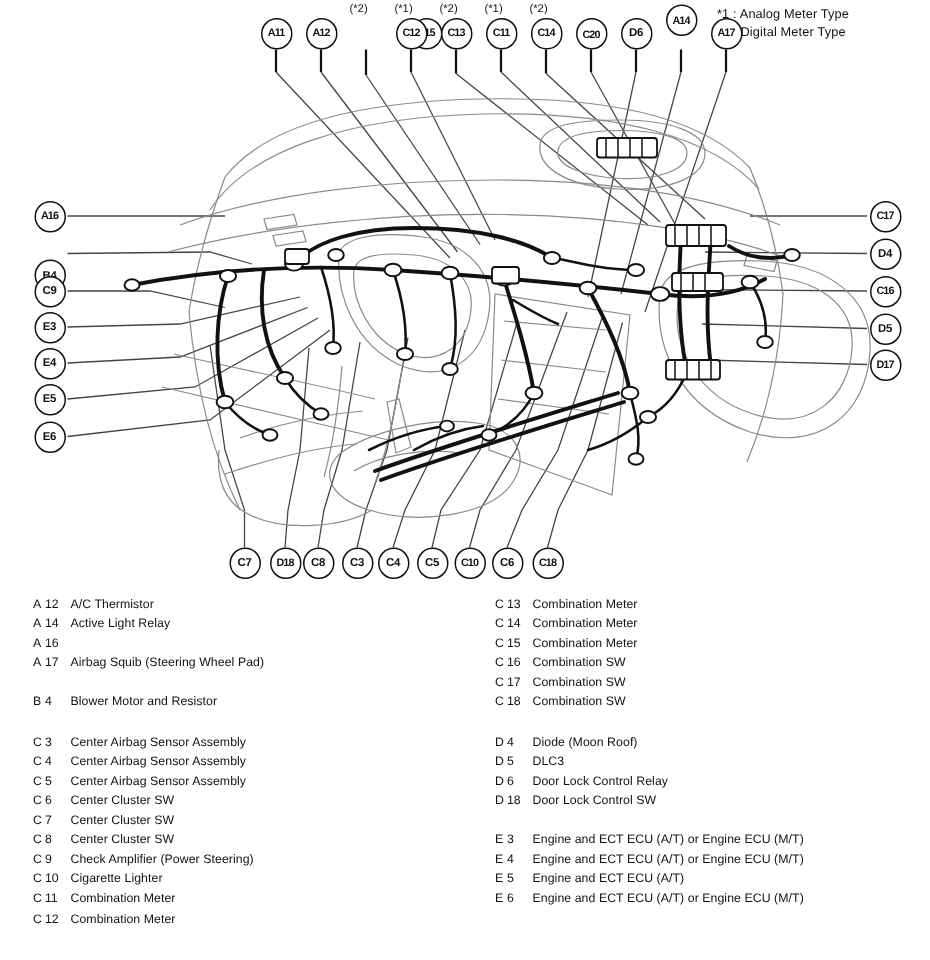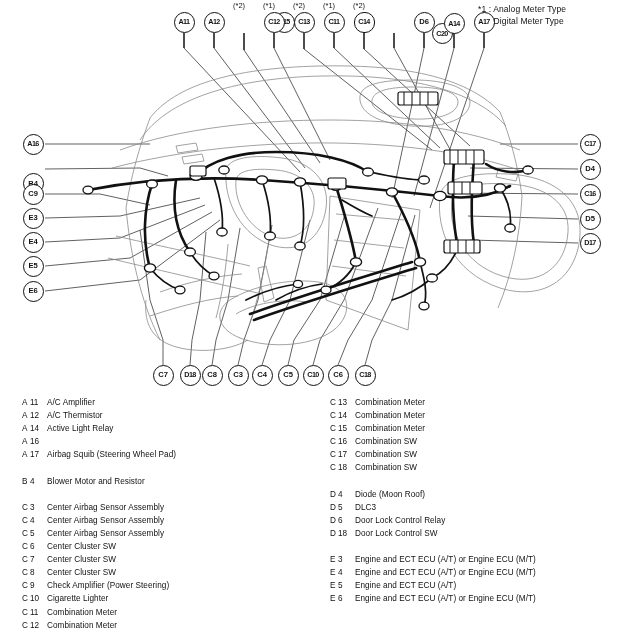--- a/index.html
+++ b/index.html
@@ -246,23 +246,23 @@
       <div class="bubble wide" style="left: 233.5px; top: 11.5px; margin-left: 40px;">C15</div>
       <div class="star" style="left: 233px; top: 2px;">(*2)</div>
       <div class="bubble wide" style="left: 263.5px; top: 11.5px;">C12</div>
       <div class="star" style="left: 263px; top: 2px;">(*1)</div>
       <div class="bubble wide" style="left: 293.5px; top: 11.5px;">C13</div>
       <div class="star" style="left: 293px; top: 2px;">(*2)</div>
       <div class="bubble wide" style="left: 323.5px; top: 11.5px;">C11</div>
       <div class="star" style="left: 323px; top: 2px;">(*1)</div>
       <div class="bubble wide" style="left: 353.5px; top: 11.5px; border-radius: 10px;">C14</div>
       <div class="star" style="left: 353px; top: 2px;">(*2)</div>
-      <div class="bubble wide" style="left: 383.5px; top: 23px; margin-left: 48px;">C20</div>
+      <div class="bubble wide" style="left: 383.5px; top: 12px;">C20</div>
       <div class="bubble" style="left: 413.5px; top: 11.5px;">D6</div>
-      <div class="bubble wide" style="left: 443.5px; top: 13px; text-align: center;">A14</div>
+      <div class="bubble wide" style="left: 443.5px; top: 3px; text-align: center;">A14</div>
       <div class="bubble wide" style="left: 473.5px; top: 11.5px;">A17</div>
       <div class="bubble wide" style="left: 22.5px; top: 133.5px;">A16</div>
       <div class="bubble" style="left: 22.5px; top: 173px; text-align: right;">B4</div>
       <div class="bubble" style="left: 22.5px; top: 183.5px;">C9</div>
       <div class="bubble" style="left: 22.5px; top: 207.5px;">E3</div>
       <div class="bubble" style="left: 22.5px; top: 231.5px;">E4</div>
       <div class="bubble" style="left: 22.5px; top: 255.5px;">E5</div>
       <div class="bubble" style="left: 22.5px; top: 280.5px;">E6</div>
       <div class="bubble wide" style="left: 579.5px; top: 133.5px;">C17</div>
       <div class="bubble" style="left: 579.5px; top: 158.5px;">D4</div>
@@ -277,24 +277,20 @@
       <div class="bubble" style="left: 277.5px; top: 364.5px;">C5</div>
       <div class="bubble wide" style="left: 302.5px; top: 364.5px;">C10</div>
       <div class="bubble" style="left: 327.5px; top: 364.5px;">C6</div>
       <div class="bubble wide" style="left: 354.5px; top: 364.5px;">C18</div>
     </div>
 </div>
 
 <div id="legend">
   <div class="legend-col left" id="legend-left">
       <div class="lrow">
-        <span class="lcode"><span class="c-l">A</span><span class="c-n">11</span></span>
-        <span class="ldesc">A/C Amplifier</span>
-      </div>
-      <div class="lrow">
         <span class="lcode"><span class="c-l">A</span><span class="c-n">12</span></span>
         <span class="ldesc">A/C Thermistor</span>
       </div>
       <div class="lrow">
         <span class="lcode"><span class="c-l">A</span><span class="c-n">14</span></span>
         <span class="ldesc">Active Light Relay</span>
       </div>
       <div class="lrow">
         <span class="lcode"><span class="c-l">A</span><span class="c-n">16</span></span>
       </div>

